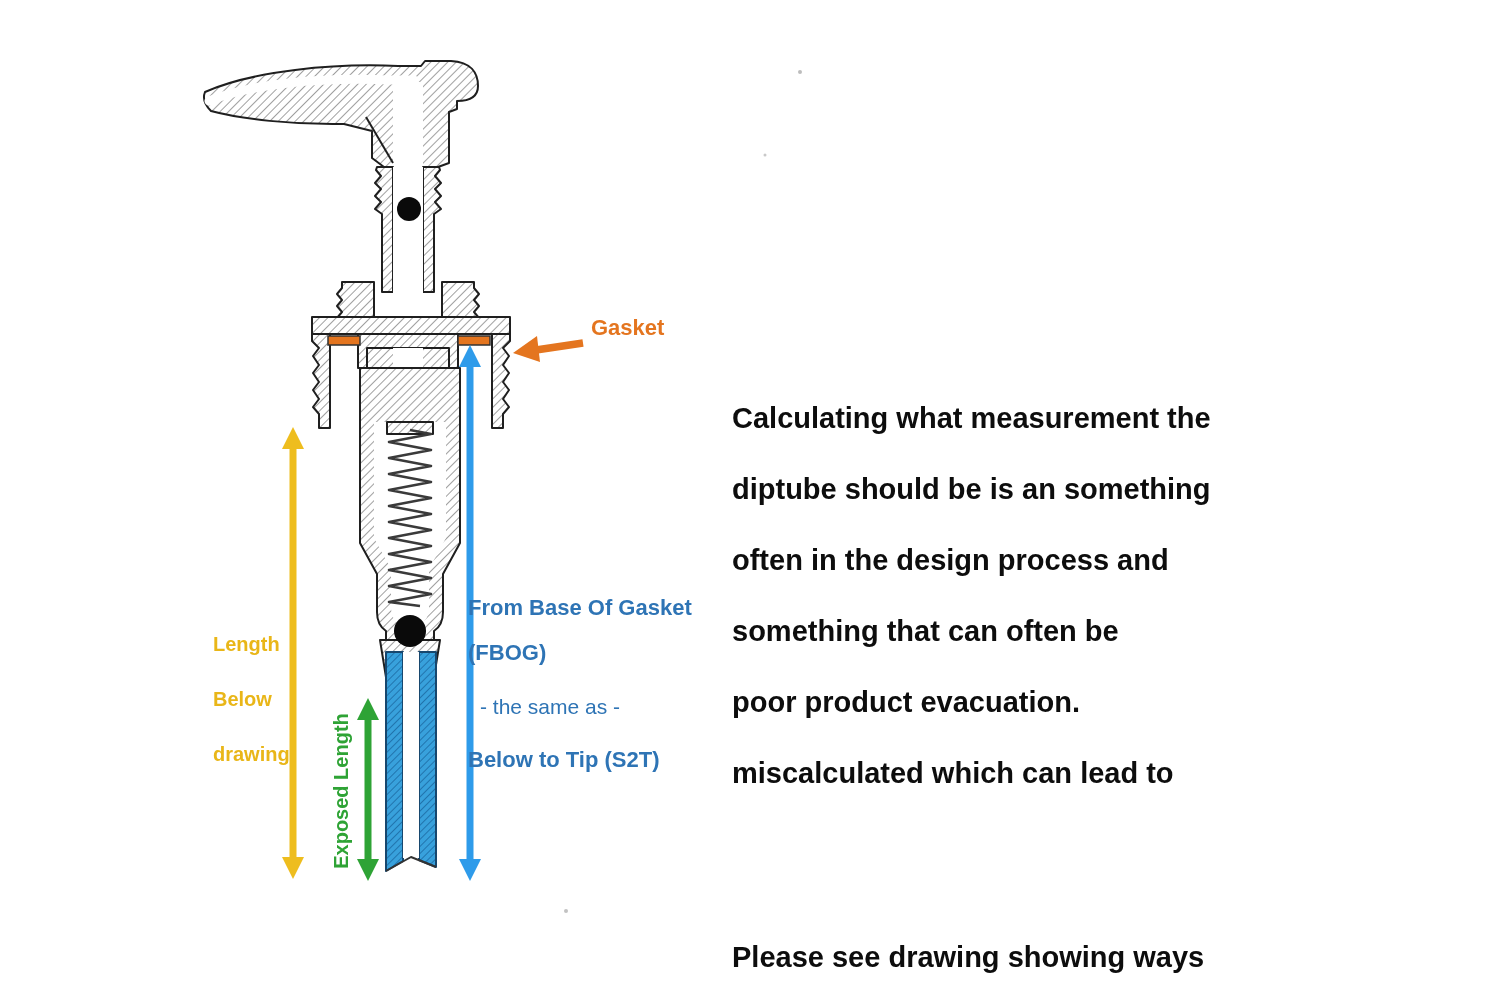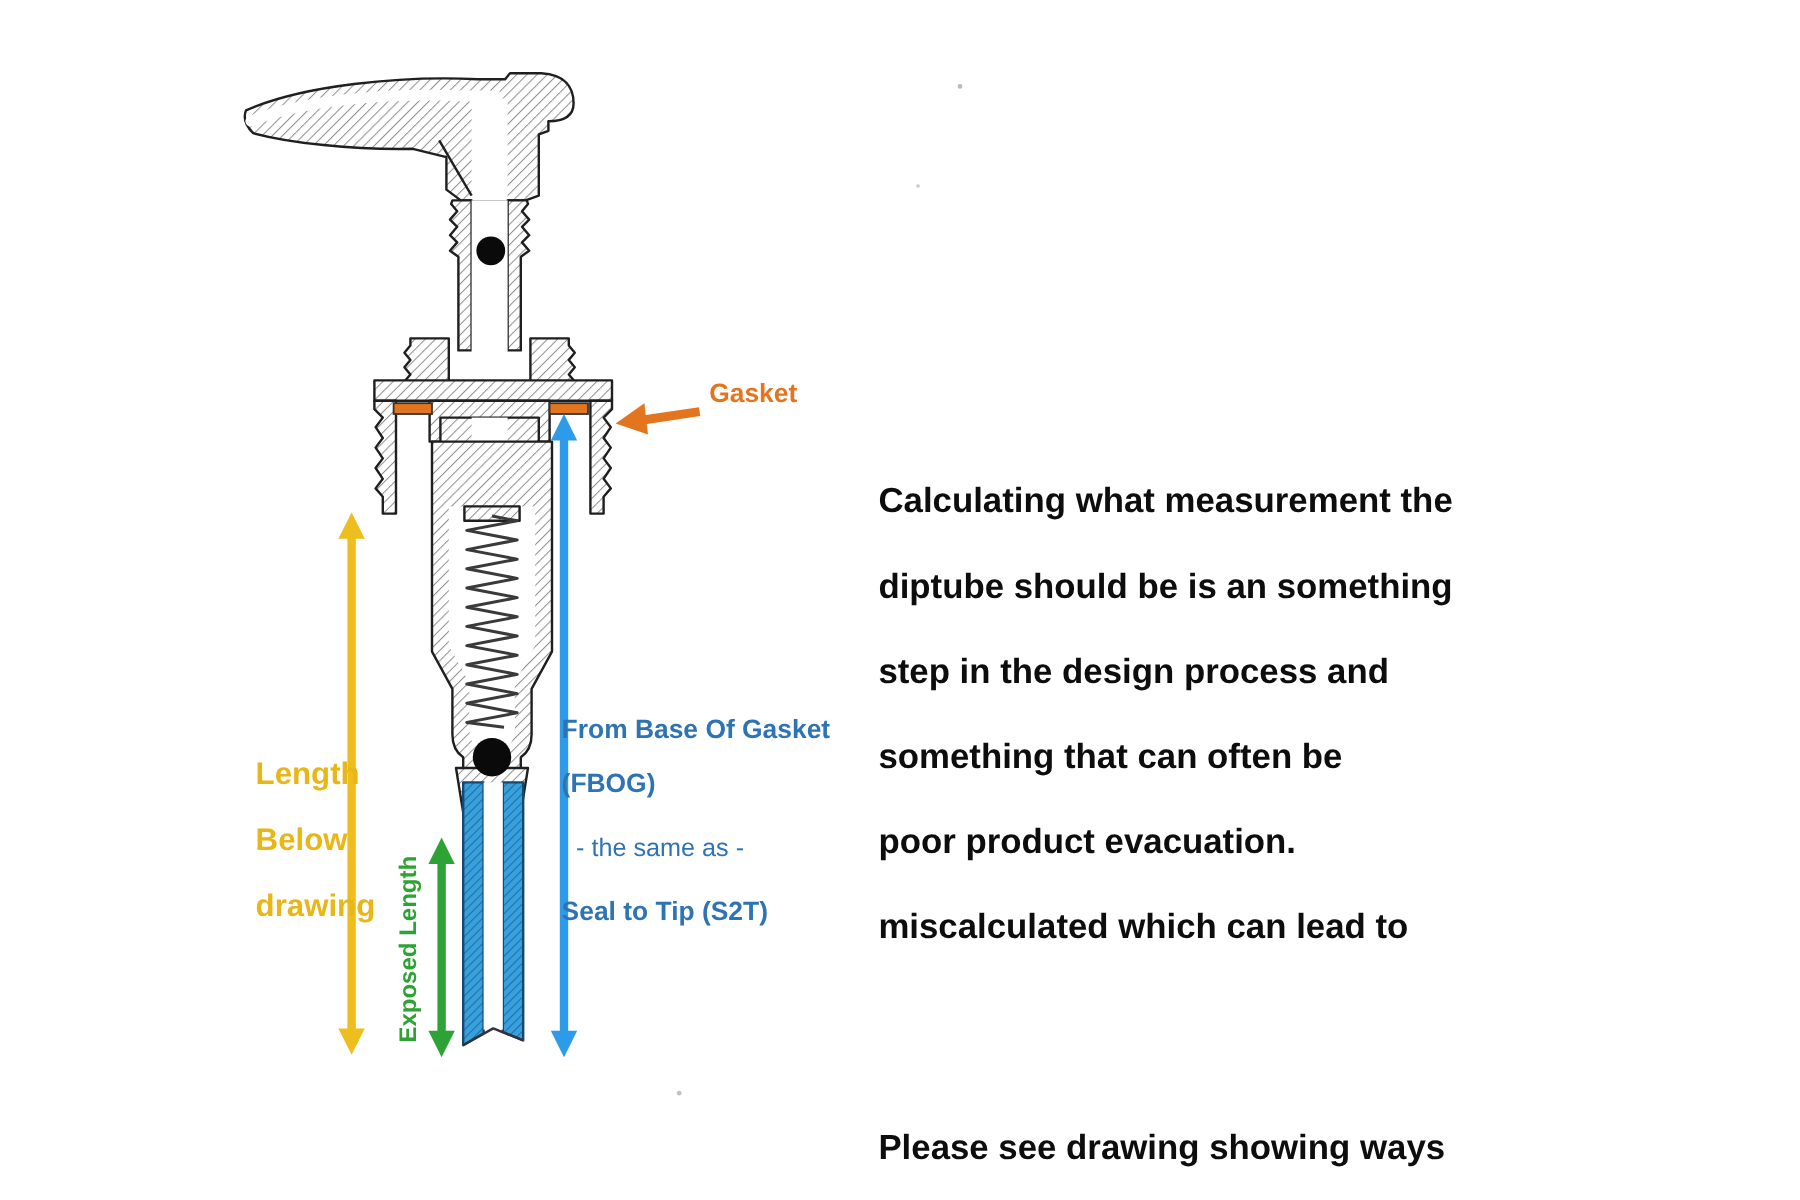--- a/index.html
+++ b/index.html
@@ -12,21 +12,21 @@
   .gasket-label{
     left:591px;top:315px;font-size:22px;font-weight:600;color:var(--orange,#E4751F);
   }
   .fbog-block{
     left:468px;top:576px;width:250px;color:var(--label-blue,#2E74B5);
   }
   .fbog-bold{font-weight:700;font-size:22px;line-height:27px;}
   .fbog-mid{margin-top:10px;font-weight:400;font-size:21px;line-height:26px;padding-left:12px;}
   .fbog-last{margin-top:8px;font-weight:700;font-size:22px;line-height:27px;}
   .lbc-block{
-    left:213px;top:603px;font-size:26px;font-weight:600;line-height:27.5px;
+    left:213px;top:603px;font-size:20px;font-weight:600;line-height:27.5px;
     color:var(--label-yellow,#E9B618);
   }
   .exposed-label{
     left:251px;top:780px;width:180px;height:22px;line-height:22px;text-align:center;
     transform:rotate(-90deg);transform-origin:center;
     font-size:20px;font-weight:600;color:var(--arrow-green,#2EA335);
   }
   .desc-block{
     left:732px;top:330px;width:552px;color:#0d0d0d;
     font-size:29px;font-weight:700;line-height:35.5px;
@@ -155,36 +155,36 @@
       <circle cx="1110" cy="962" r="1.5" fill="#d2d2d2"></circle>
     </g>
   </svg>
 
   <div class="lbl gasket-label">Gasket</div>
 
   <div class="lbl fbog-block">
     <div class="fbog-bold">From Base Of Gasket</div>
     <div class="fbog-bold">(FBOG)</div>
     <div class="fbog-mid">- the same as -</div>
-    <div class="fbog-last">Seal to Tip (S2T)</div>
+    <div class="fbog-last">Below to Tip (S2T)</div>
   </div>
 
   <div class="lbl lbc-block">
     <div>Length</div>
     <div>Below</div>
     <div>drawing</div>
   </div>
 
   <div class="lbl exposed-label">Exposed Length</div>
 
   <div class="lbl desc-block">
     <div>
       <div>Calculating what measurement the</div>
       <div>diptube should be is an something</div>
-      <div>step in the design process and</div>
+      <div>often in the design process and</div>
       <div>something that can often be</div>
       <div>poor product evacuation.</div>
       <div>miscalculated which can lead to</div>
     </div>
     <div class="desc-para2">
       <div>Please see drawing showing ways</div>
       
     </div>
   </div>
 

